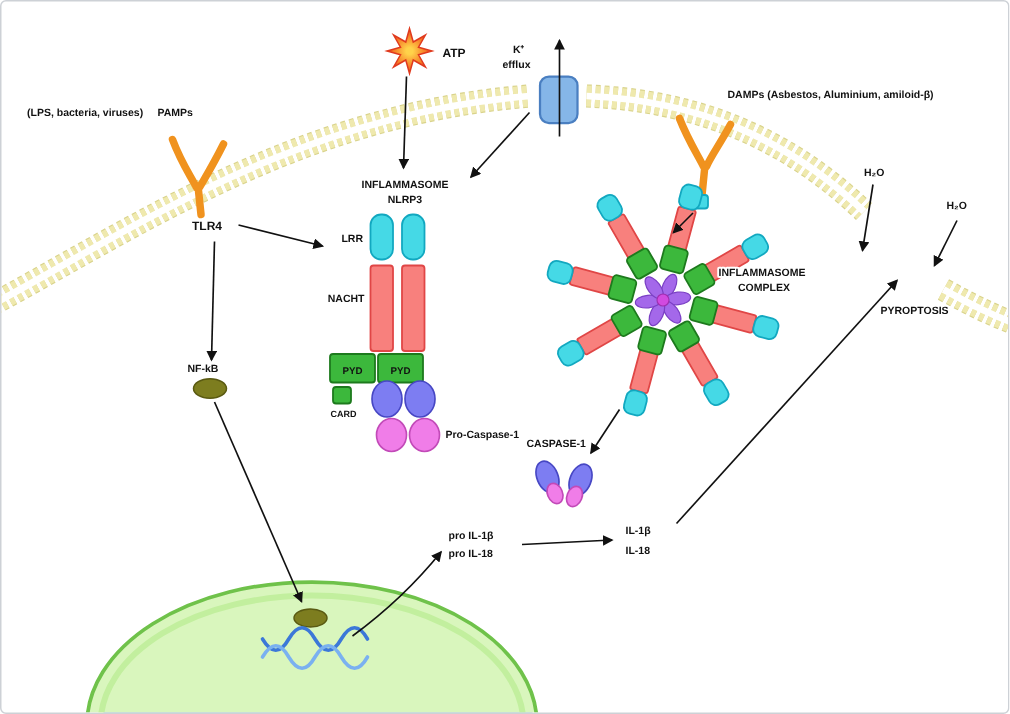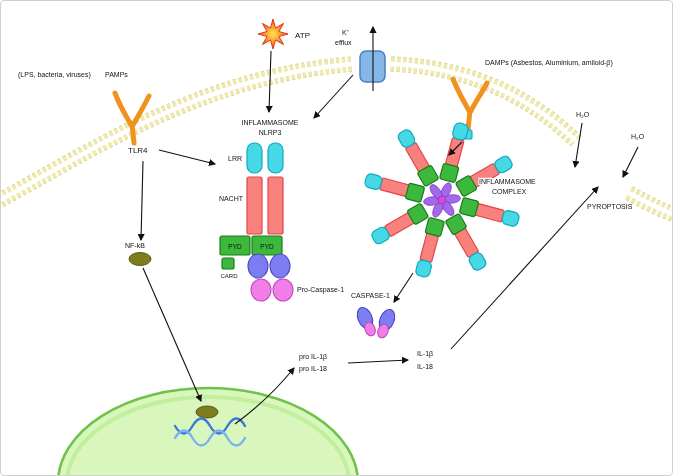--- a/index.html
+++ b/index.html
@@ -1,19 +1,20 @@
 <!DOCTYPE html>
 <html style="--c-membrane: #efe9ae; --c-membrane_edge: #d9d38c; --c-receptor: #f0921e; --c-channel: #85b6e8; --c-channel_edge: #4a7fc1; --c-lrr: #45d9e6; --c-lrr_edge: #12a8c0; --c-nacht: #f8807d; --c-nacht_edge: #e04646; --c-pyd: #3cb83c; --c-pyd_edge: #1d7a1d; --c-card_oval: #7d7df2; --c-card_oval_edge: #4747c4; --c-pro_casp: #f07de8; --c-pro_casp_edge: #c24ab8; --c-petal: #a468ea; --c-petal_core: #d24ae0; --c-nfkb: #7d7d1f; --c-cell_fill: #d9f6bd; --c-cell_edge: #6fc24a; --c-cell_inner: #c2ef9e; --c-dna1: #3c78d8; --c-dna2: #7ab1f0; --c-star_outer: #f25c19; --c-star_inner: #ffd24a; --c-arrow: #111111; --c-bottom_strip: #5b9bd5;"><head>
 <meta charset="utf-8">
 <style>
   html,body { margin:0; padding:0; background:#ffffff; }
   .stage {
     position:relative; width:673px; height:476px; box-sizing:border-box;
     border:1px solid #cdd1d6; border-radius:4px; background:#ffffff; overflow:hidden;
     font-family:"Liberation Sans", sans-serif;
+    font-weight:bold;
   }
   svg { display:block; }
   text { font-family:"Liberation Sans", sans-serif; fill:#111111; }
   .t8 { font-size:8px; }
   .t7 { font-size:7px; }
   .t65 { font-size:6.5px; }
   .t6 { font-size:6px; }
   .halo { paint-order:stroke; stroke:#ffffff; stroke-width:2.6px; stroke-linejoin:round; }
 
   .mem       { fill:none; stroke:var(--c-membrane,#efe9ae); stroke-width:14; stroke-dasharray:3.2 2.6; }

